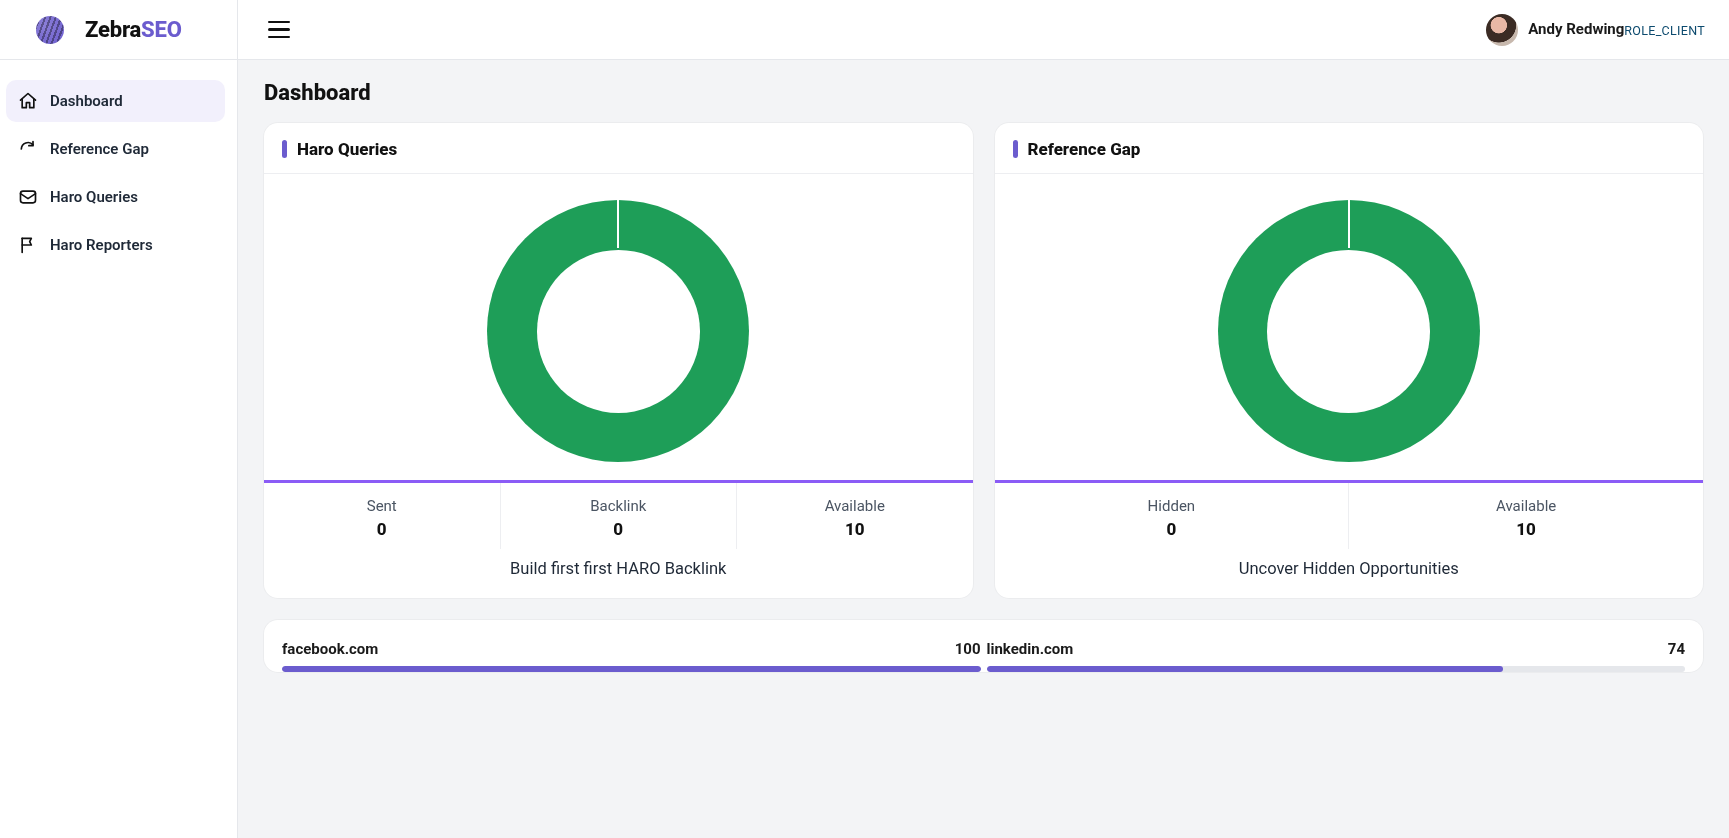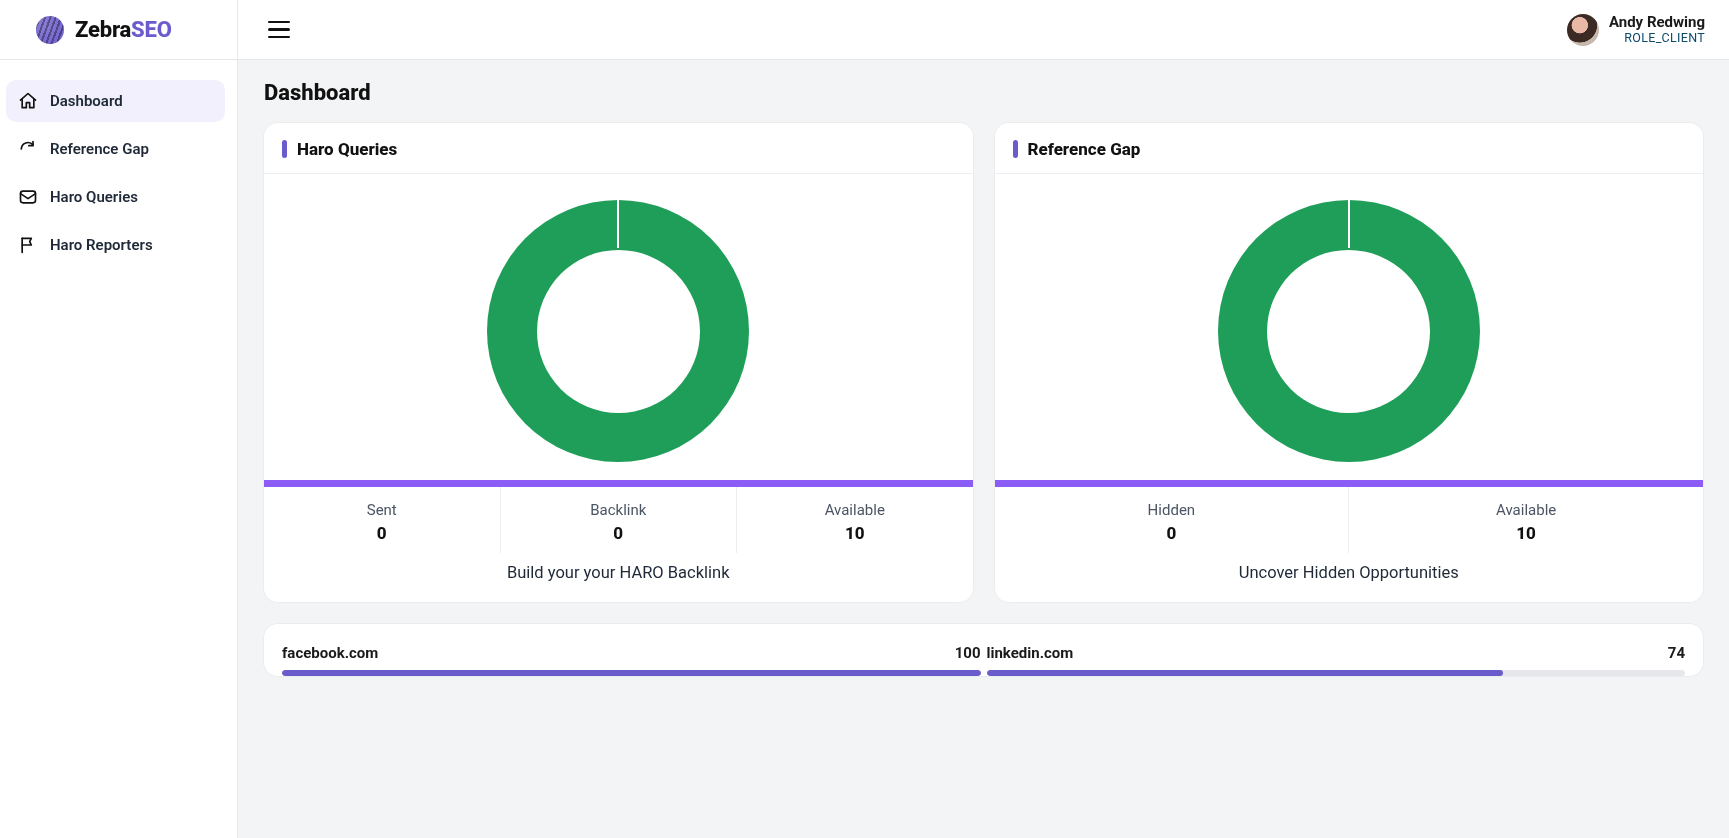--- a/index.html
+++ b/index.html
@@ -2,31 +2,31 @@
 <html><head>
   <meta charset="utf-8">
   <style>
     * { box-sizing: border-box; margin: 0; padding: 0; }
     body { font-family: -apple-system, BlinkMacSystemFont, "Segoe UI", Roboto, sans-serif; background: #ffffff; color: #1a1a1a; }
     
     
     .topbar { height: 60px; border-bottom: 1px solid #e5e7eb; display: flex; align-items: center; background: #fff; }
     .topbar-left { width: 238px; display: flex; align-items: center; padding-left: 36px; border-right: 1px solid #e5e7eb; height: 100%; }
     .topbar-right { flex: 1; display: flex; align-items: center; justify-content: space-between; padding: 0 24px; height: 100%; }
-    .logo-wrap { display: flex; align-items: center; gap: 11px; }
+    .logo-wrap { display: flex; align-items: center; gap: 21px; }
     .logo-circ { width: 28px; height: 28px; border-radius: 50%; background: radial-gradient(circle at 30% 30%, #8b7fd6, #6b5cce); display: inline-flex; align-items: center; justify-content: center; font-size: 14px; font-weight: bold; color: #111; position:relative; overflow:hidden;}
     .logo-circ::after { content:''; position:absolute; inset:0; background: repeating-linear-gradient(110deg, transparent 0 3px, rgba(0,0,0,0.35) 3px 5px); border-radius:50%;}
     .logo-text { font-size: 22px; font-weight: 800; letter-spacing: -0.2px; }
     .logo-text .zebra { color: #111; }
     .logo-text .seo { color: #6b5cce; }
     .hamburger { display:inline-flex; flex-direction:column; gap:5px; cursor:pointer; padding:6px;}
     .hamburger span { display:block; width:22px; height:2.5px; background:#111; border-radius:2px;}
     .user-area { display:flex; align-items:center; gap:10px; cursor:pointer;}
     .avatar { width:32px; height:32px; border-radius:50%; background: radial-gradient(circle at 40% 35%, #e9b8a6 0 28%, #3b2b24 30% 60%, #c7b8ad 62% 100%); }
-    .user-text { display:flex; flex-direction:column; align-items:flex-end; line-height:1.15;}
+    .user-text { display:flex; flex-direction:row; align-items:flex-end; line-height:1.15;}
     .user-name { font-weight:700; font-size:15px;}
     .user-role { font-size:12.5px; color:#0c4a6e; letter-spacing:0.3px;}
 
     
     .app { display:flex; min-height: calc(100vh - 60px);}
     .sidebar { width:238px; border-right:1px solid #e5e7eb; padding: 18px 6px 18px 2px; background:#fff;}
     .nav-item { display:flex; align-items:center; gap:12px; padding: 11px 14px 11px 12px; margin: 2px 6px 6px 4px; border-radius: 10px; font-weight:600; font-size:15px; color:#1f2937; cursor:pointer;}
     .nav-item.active { background:#f2f0fc; }
     .nav-icon { width:20px; height:20px; display:inline-flex; align-items:center; justify-content:center;}
     .nav-icon svg { width:20px; height:20px; stroke:#111; stroke-width:2; fill:none; stroke-linecap:round; stroke-linejoin:round;}
@@ -38,21 +38,21 @@
     .card { flex:1; background:#fff; border-radius:14px; box-shadow: 0 0 0 1px rgba(0,0,0,0.03); overflow:hidden;}
     .card-head { display:flex; align-items:center; gap:10px; padding: 16px 18px 14px; border-bottom:1px solid #edeef1;}
     .head-bar { width:5px; height:18px; border-radius:3px; background:#6b5cce;}
     .card-title { font-weight:800; font-size:17px; color:#111;}
 
     .donut-wrap { display:flex; justify-content:center; padding: 26px 0 18px;}
     .donut { width:262px; height:262px; border-radius:50%; background: conic-gradient(#1e9e58 0deg 360deg); display:flex; align-items:center; justify-content:center; position:relative;}
     .donut::before{ content:''; position:absolute; top:0; left:50%; width:2px; height:48px; background:#fff; transform:translateX(-50%);}
     .donut .hole { width:163px; height:163px; border-radius:50%; background:#fff;}
 
-    .stats-row { display:flex; border-top:7px solid #8b5cf6;}
+    .stats-row { display:flex; border-top:3px solid #8b5cf6;}
     .stat { flex:1; text-align:center; padding: 14px 6px 10px;}
     .stat + .stat { border-left:1px solid #edeef1;}
     .stat-label { font-size:15px; color:#4b5563; margin-bottom:4px;}
     .stat-value { font-size:17px; font-weight:800; color:#111;}
     .card-cta { text-align:center; padding: 10px 0 20px; font-size:16.5px; color:#1f2937;}
 
     .ra-card { background:#fff; border-radius:14px; box-shadow: 0 0 0 1px rgba(0,0,0,0.03);}
     .ra-body { padding: 20px 18px 0; display:flex; gap:6px;}
     .ra-item { flex:1; background:#fff;}
     .ra-top { display:flex; justify-content:space-between; align-items:baseline; margin-bottom:8px;}
@@ -154,21 +154,21 @@
           </div>
           <div class="stat">
             <div class="stat-label">Backlink</div>
             <div class="stat-value">0</div>
           </div>
           <div class="stat">
             <div class="stat-label">Available</div>
             <div class="stat-value">10</div>
           </div>
         </div>
-        <div class="card-cta">Build your your HARO Backlink</div>
+        <div class="card-cta">Build first first HARO Backlink</div>
       </section>
 
       <section class="card">
         <div class="card-head">
           <span class="head-bar"></span>
           <span class="card-title">Reference Gap</span>
         </div>
         <div class="donut-wrap">
           <div class="donut">
               <div class="hole"></div>

